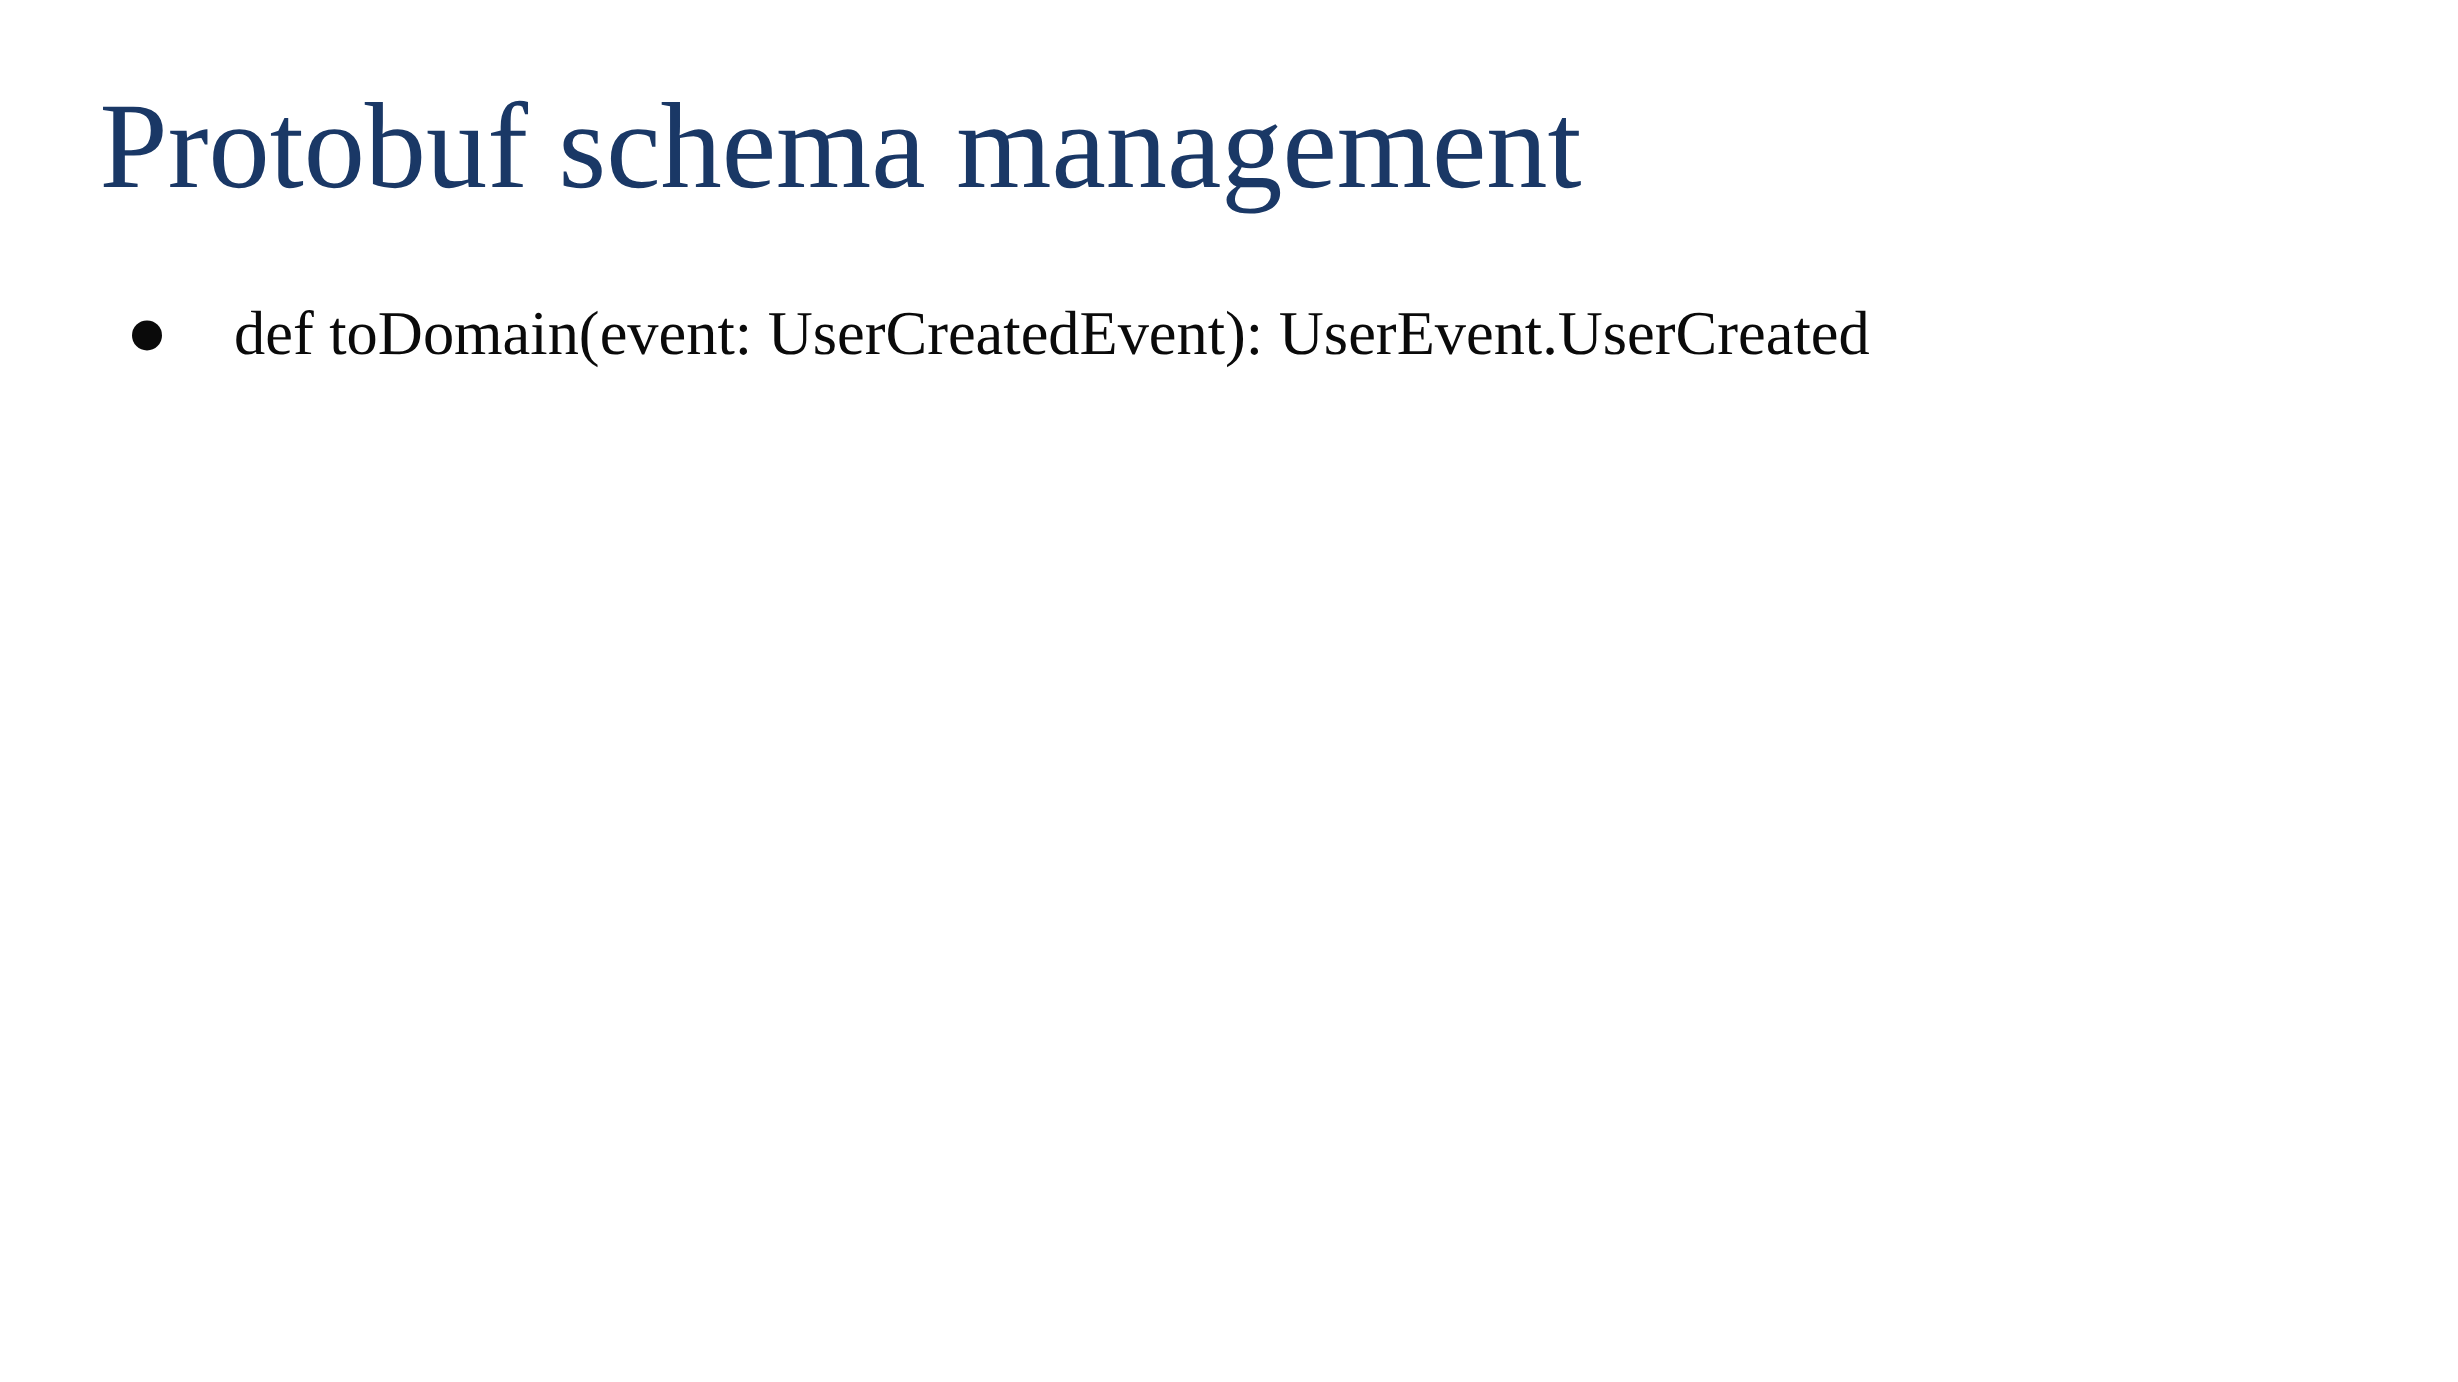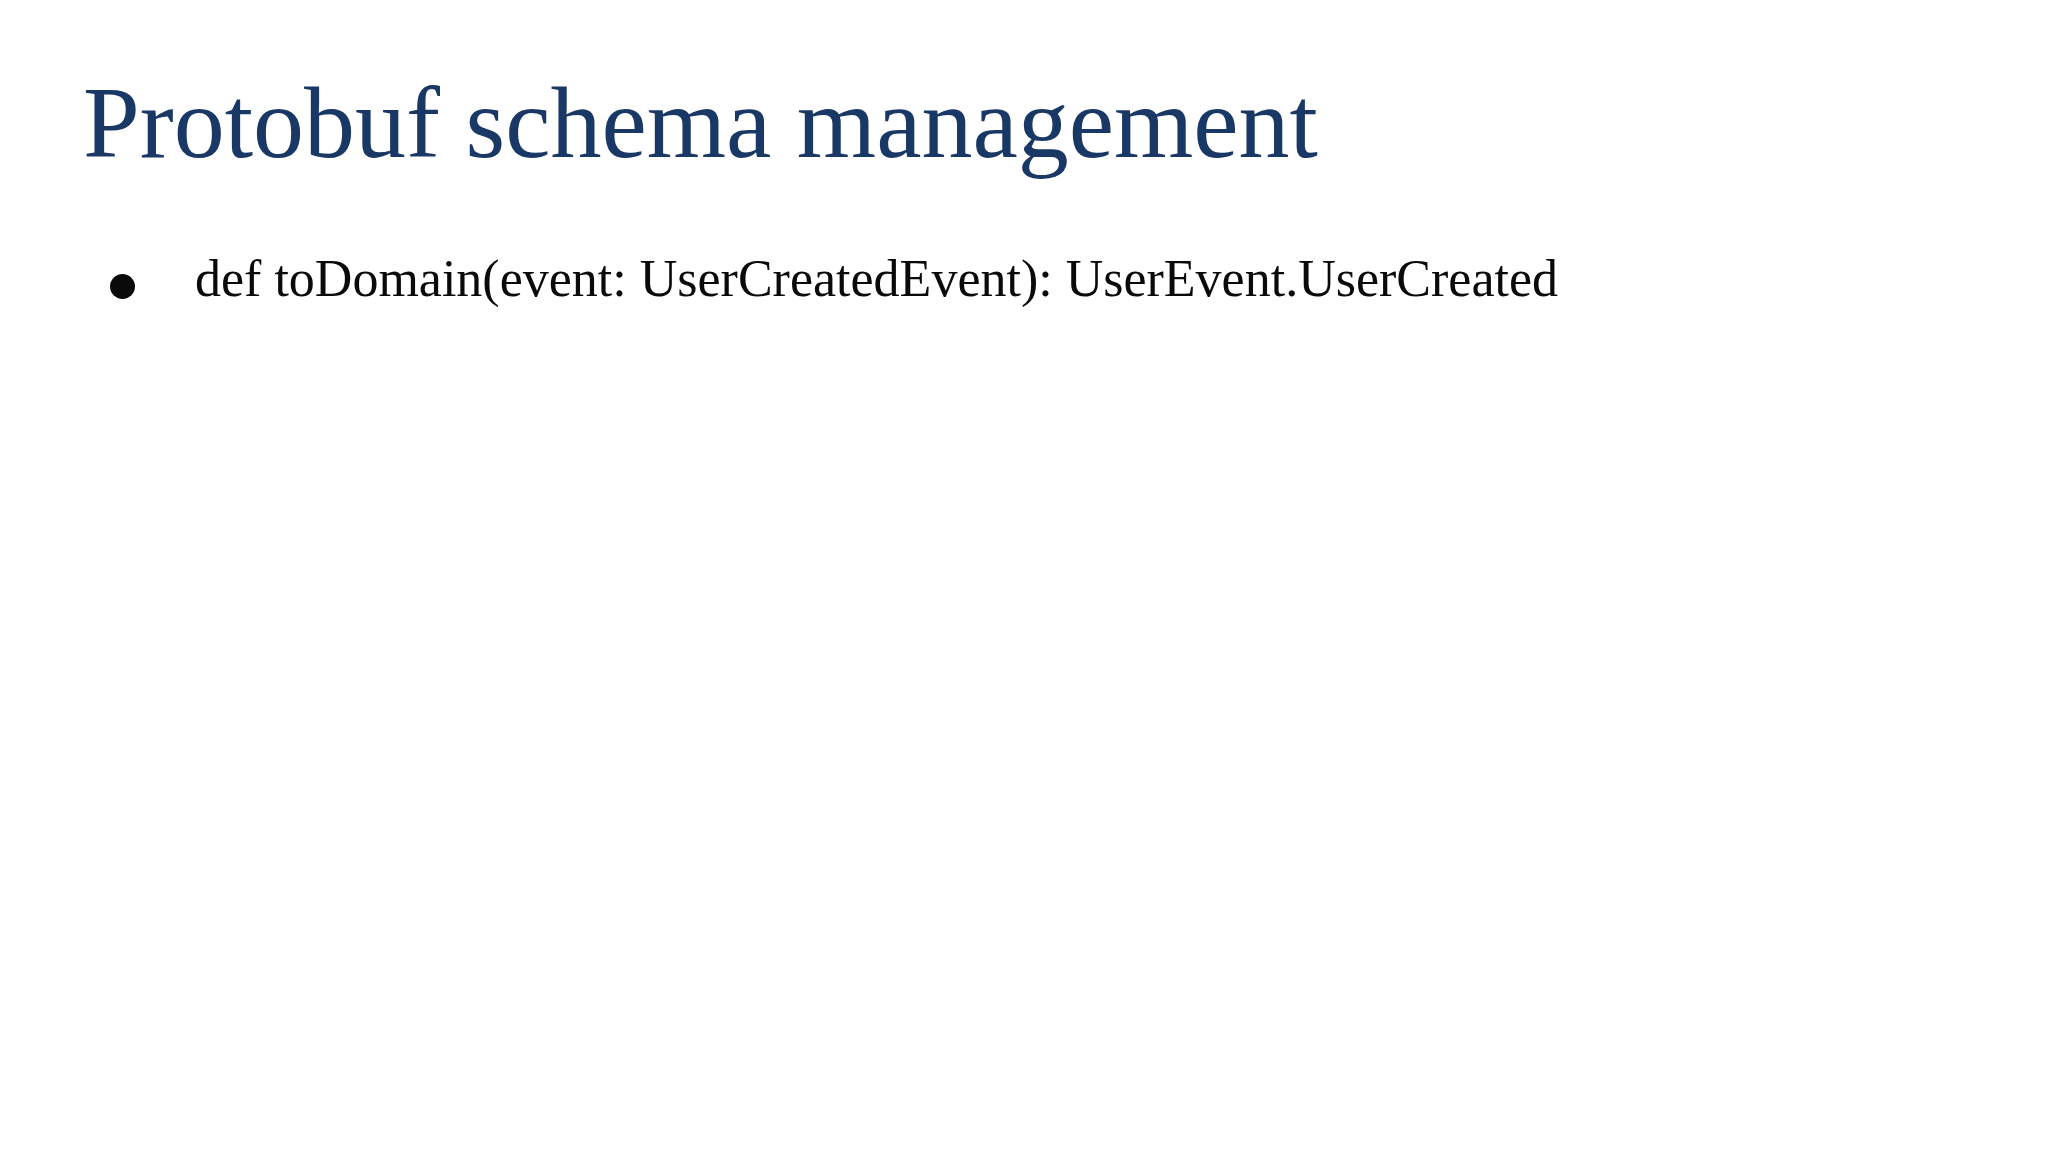--- a/index.html
+++ b/index.html
@@ -26,21 +26,21 @@
     letter-spacing: 0px;
     color: #1a3866;
     white-space: nowrap;
   }
   .bullet-row {
     position: absolute;
     left: 110px;
     display: flex;
     align-items: flex-start;
   }
-  .bullet-row.row-1 { top: 253px; align-items: center; }
+  .bullet-row.row-1 { top: 253px; }
   .bullet-row.row-2 { top: 403px; }
   .bullet-dot {
     flex: 0 0 auto;
     width: 25px;
     height: 25px;
     margin-top: 14px;
     border-radius: 50%;
     background: #0a0a0a;
   }
   .bullet-text {

